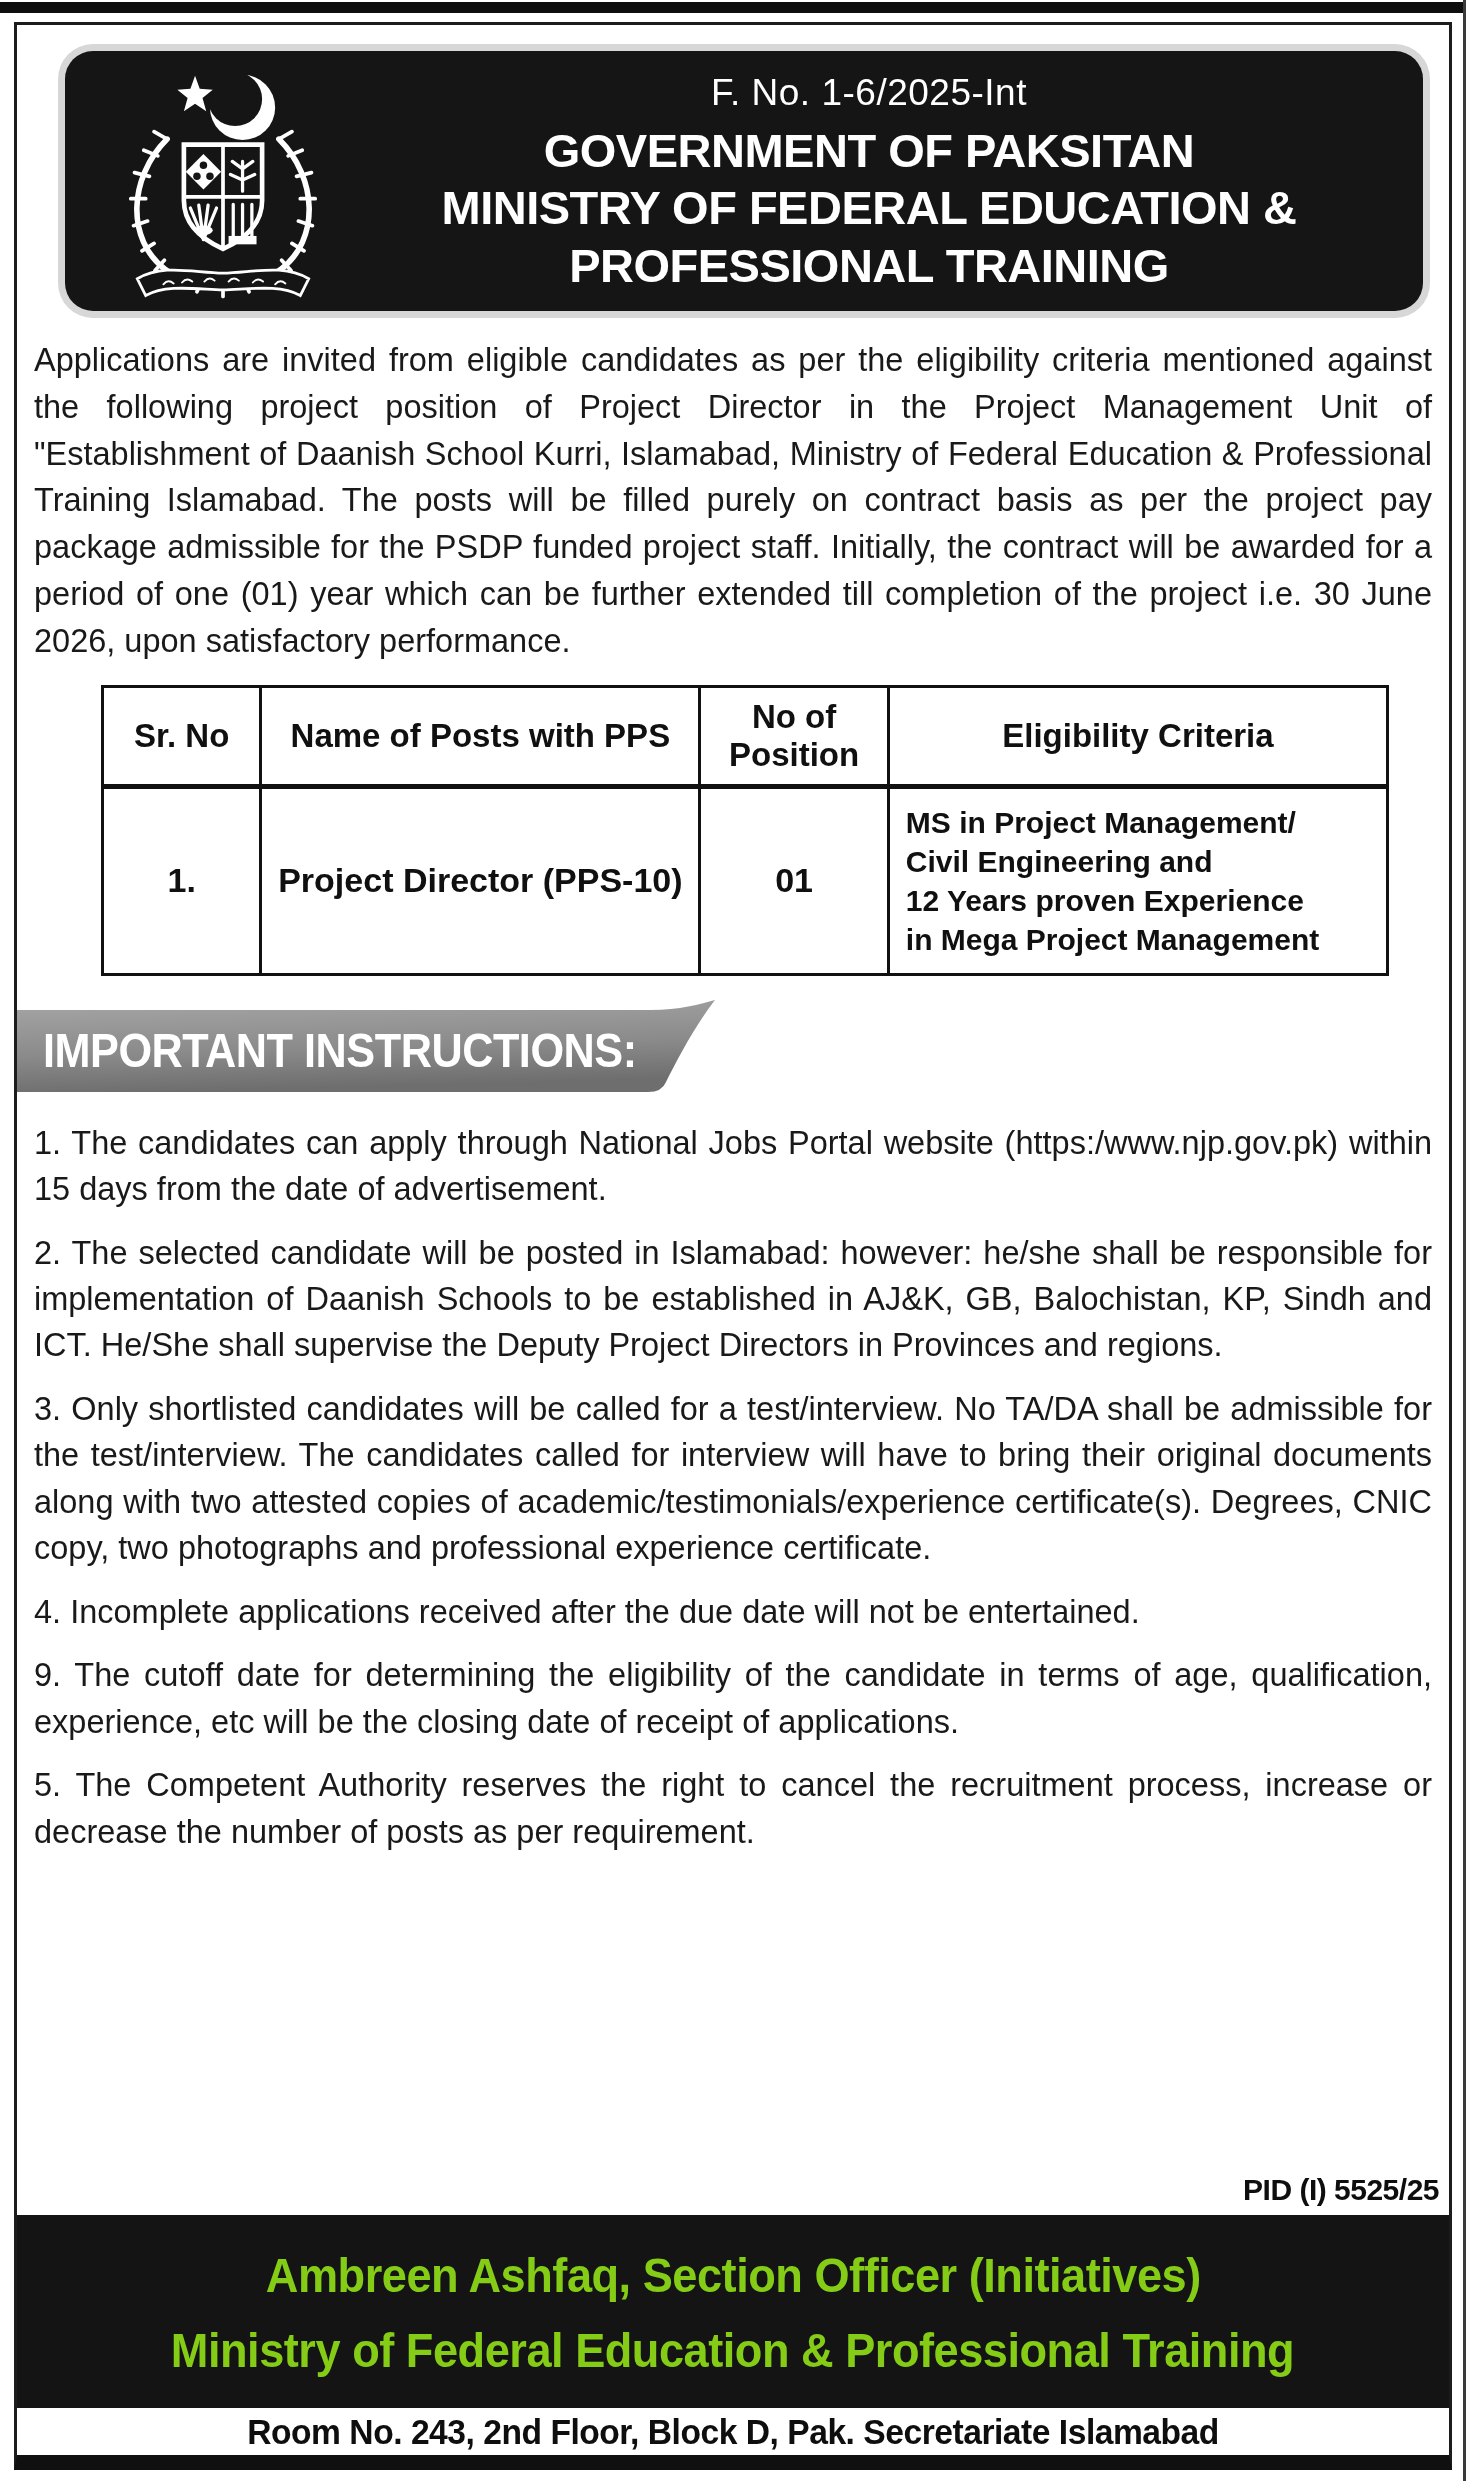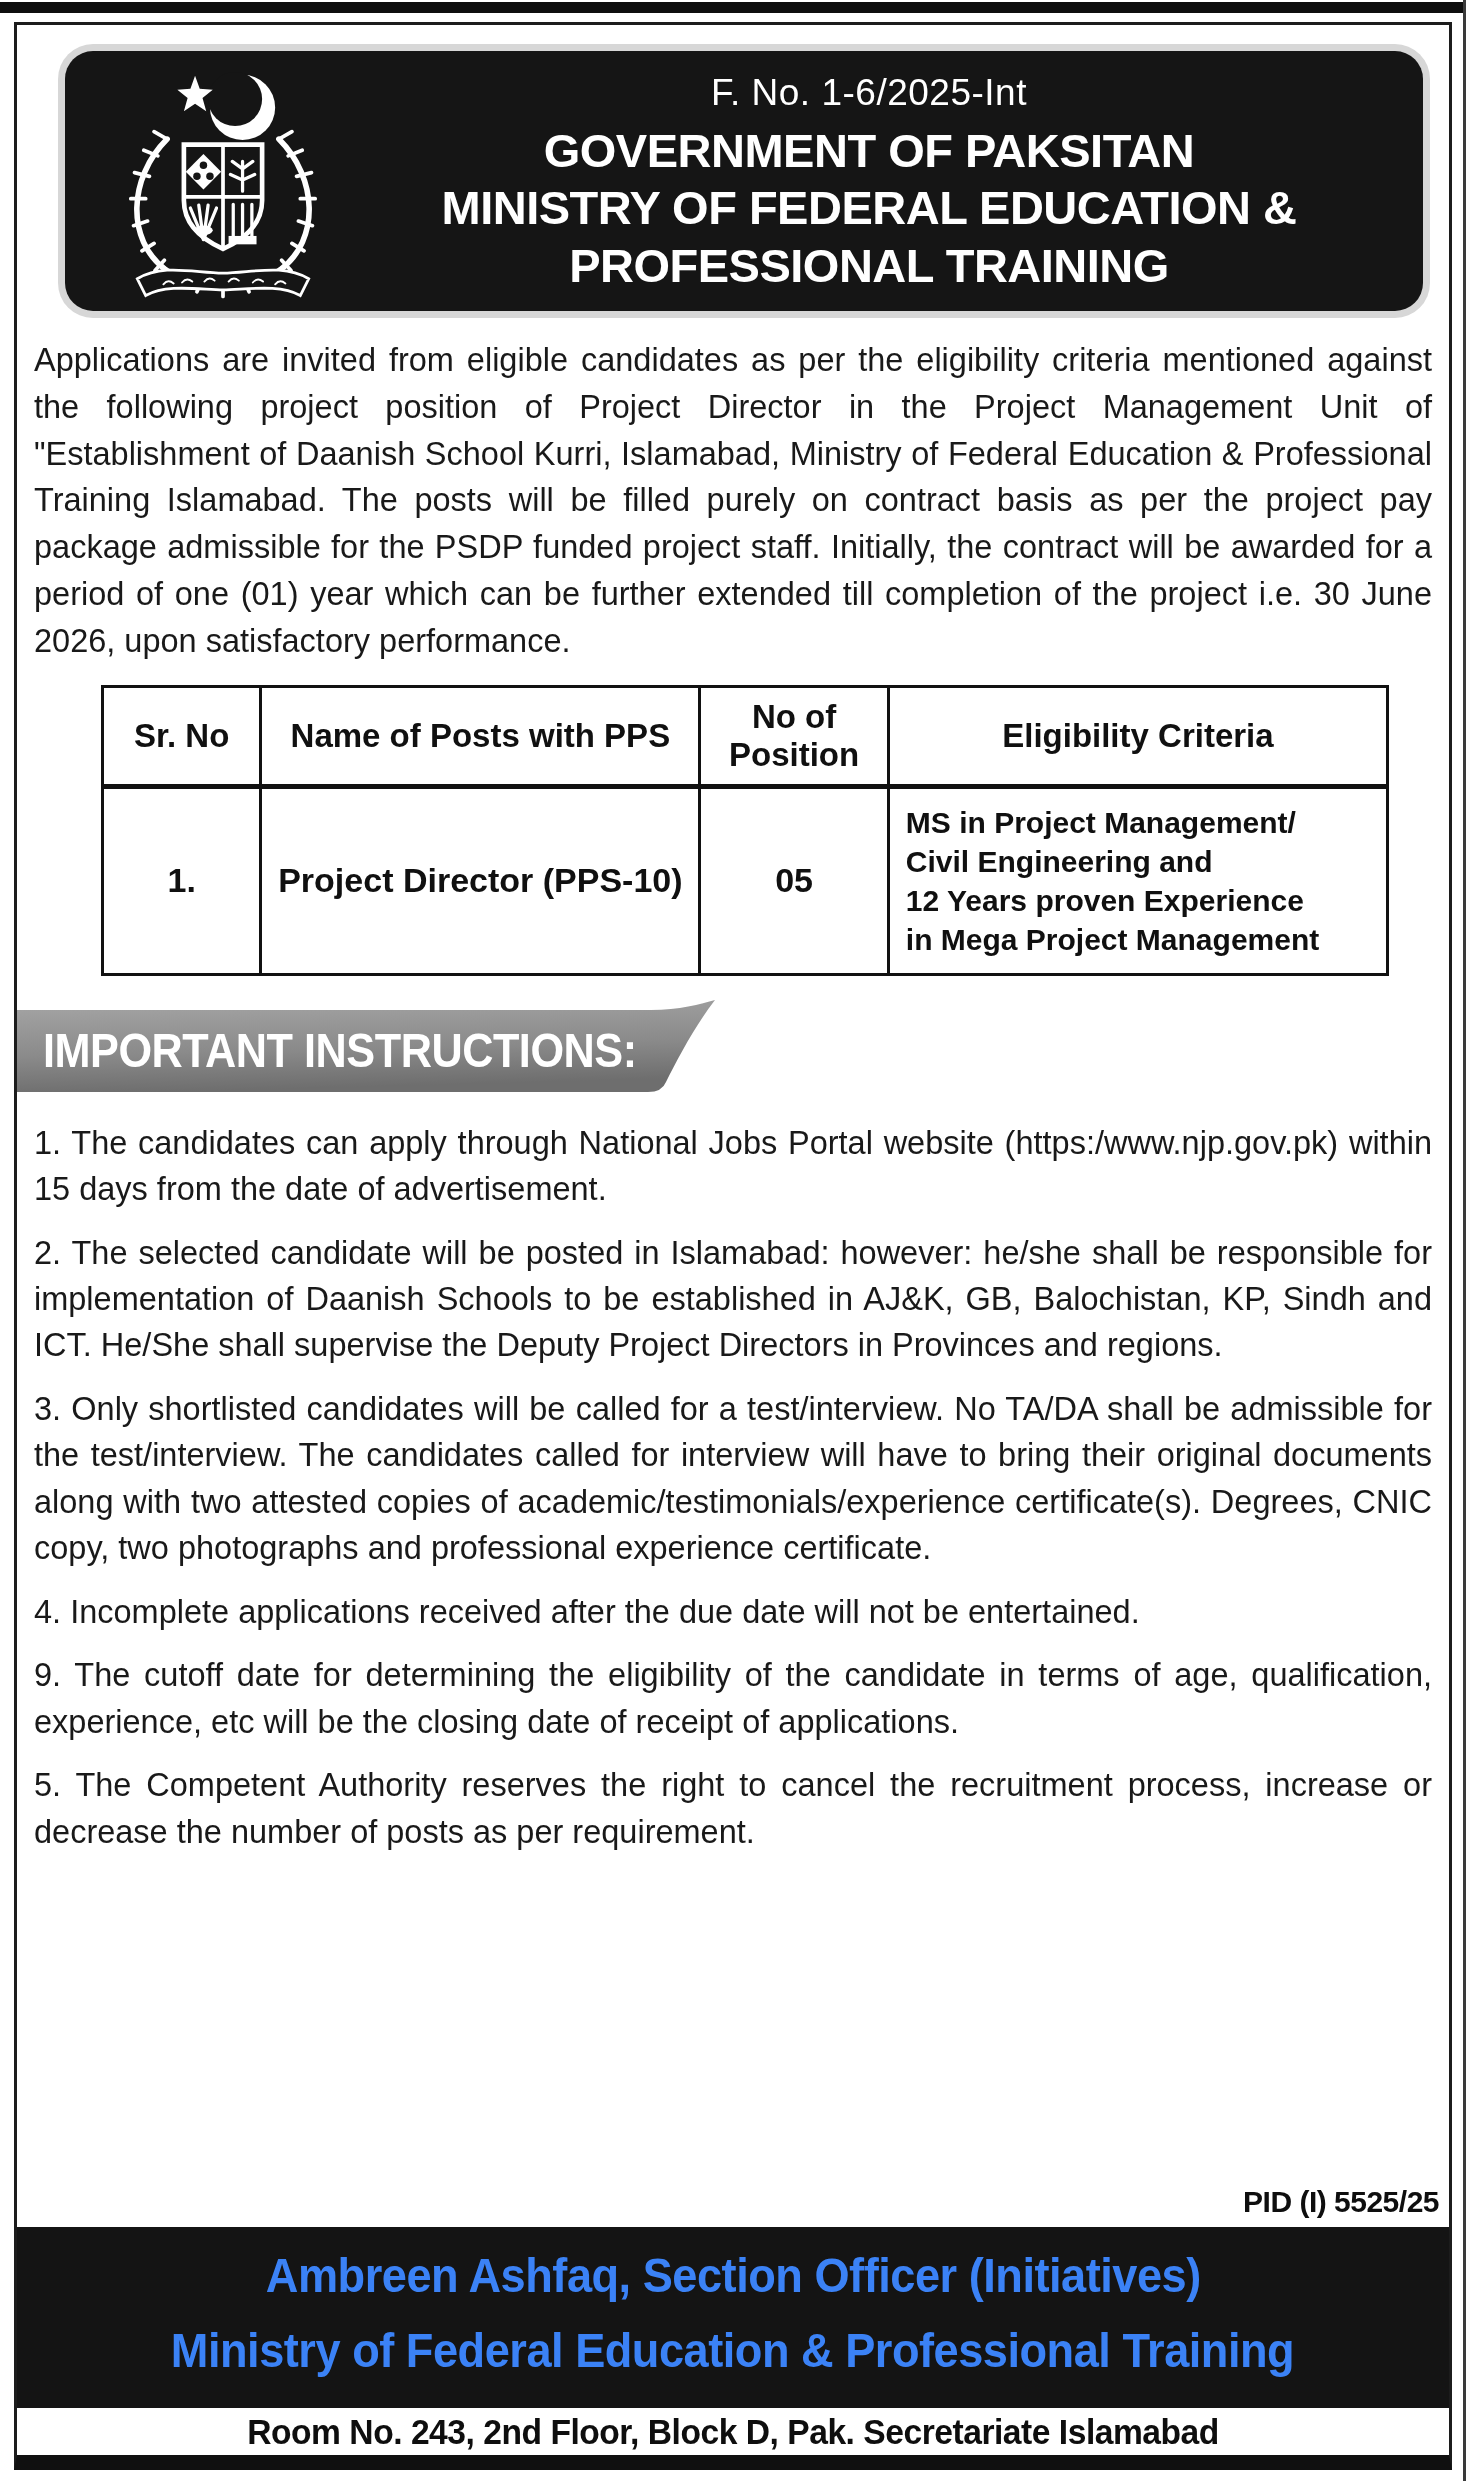--- a/index.html
+++ b/index.html
@@ -57,21 +57,21 @@
     color:#fff;font-size:48px;font-weight:700;white-space:nowrap;
   }
   .ib-text span{display:inline-block;transform:scaleX(.9);transform-origin:left center;letter-spacing:-.5px;}
 
   .instr{margin:26px 17px 0;flex:0 0 auto;}
   .instr p{margin:0 0 17px;font-size:32.5px;line-height:1.43;text-align:justify;color:#191919;}
 
   .pid{margin:auto 10px 8px 0;text-align:right;font-size:30px;font-weight:800;letter-spacing:-.5px;color:#0e0e0e;flex:0 0 auto;}
 
   
-  .sig{background:#141414;color:#3b82f6;text-align:center;padding:12px 10px 20px;flex:0 0 auto;}
+  .sig{background:#141414;color:#84cc16;text-align:center;padding:24px 10px 20px;flex:0 0 auto;}
   .sig div{font-size:48px;font-weight:700;line-height:1.55;white-space:nowrap;}
   .sig div span{display:inline-block;transform:scaleX(.94);letter-spacing:-.5px;}
   .addr{height:47px;display:flex;align-items:center;justify-content:center;background:#fff;flex:0 0 47px;}
   .addr span{font-size:35px;font-weight:700;letter-spacing:-.5px;color:#0e0e0e;display:inline-block;transform:scaleX(.96);white-space:nowrap;}
 </style>
 </head>
 <body>
 
 <div class="top-rule"></div>
 <div class="col-rule"></div>
@@ -149,21 +149,21 @@
     <tbody>
         <tr>
       <th>Sr. No</th>
       <th>Name of Posts with PPS</th>
       <th>No of Position</th>
       <th>Eligibility Criteria</th>
     </tr>
     <tr class="data-row">
       <td class="c">1.</td>
       <td class="c">Project Director (PPS-10)</td>
-      <td class="c">05</td>
+      <td class="c">01</td>
       <td class="elig">
         <div>MS in Project Management/</div>
         <div>Civil Engineering and</div>
         <div>12 Years proven Experience</div>
         <div>in Mega Project Management</div>
       </td>
     </tr>
   </tbody>
     </table>
 

